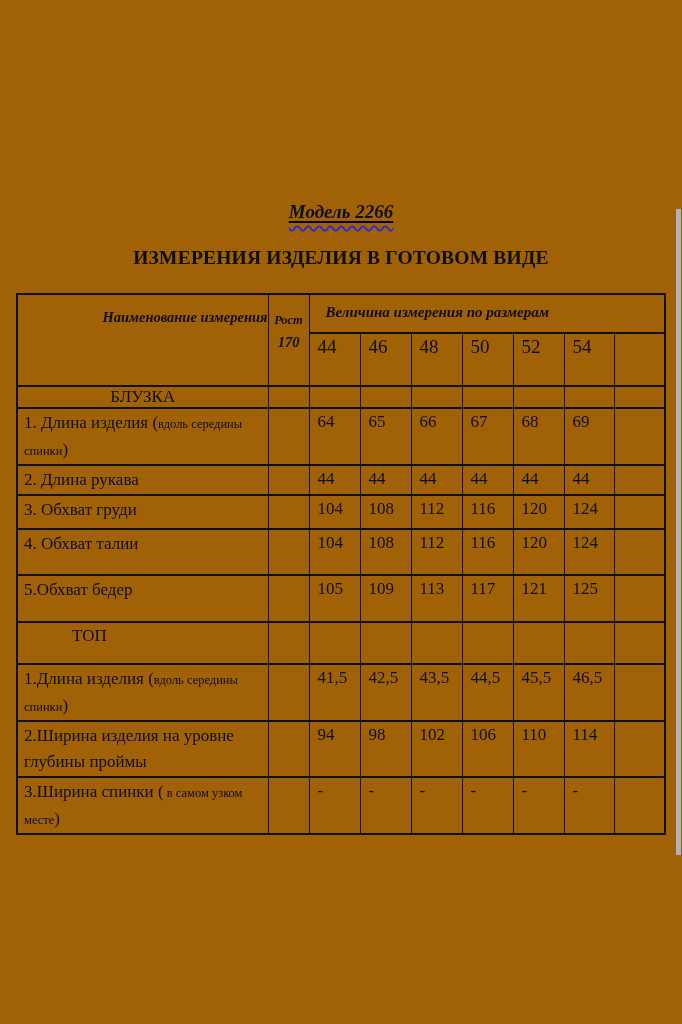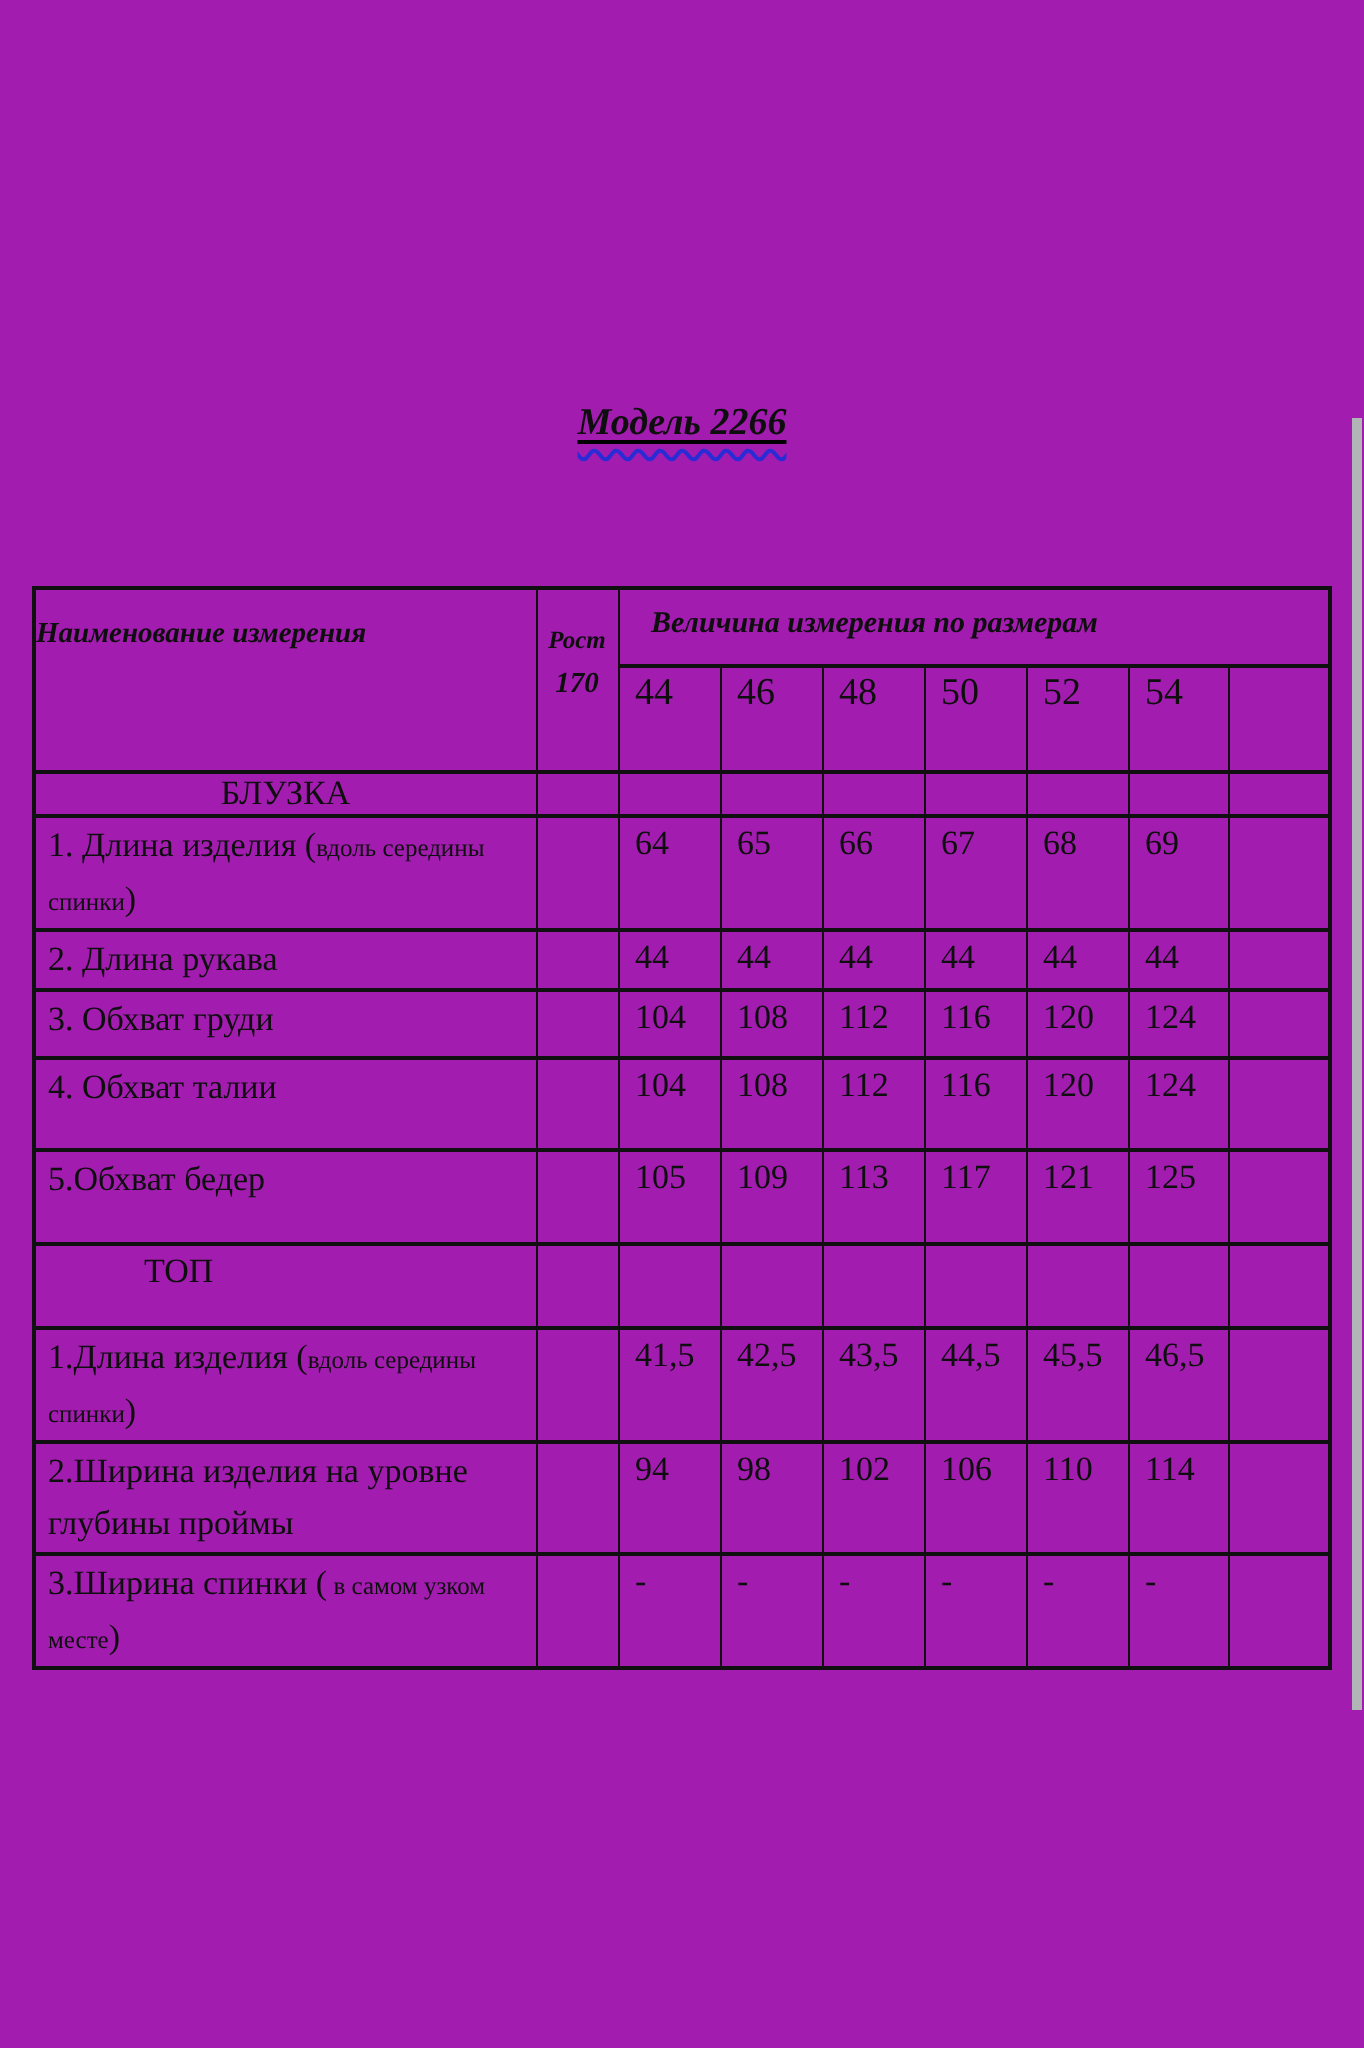--- a/index.html
+++ b/index.html
@@ -1,21 +1,21 @@
 <!DOCTYPE html>
 <html><head>
 <meta charset="utf-8">
 <style>
   * { margin: 0; padding: 0; box-sizing: border-box; }
   html, body { background: #ffffff; }
   .page {
     position: relative;
     width: 682px;
     height: 1024px;
-    background: #a21caf;
+    background: #a16207;
     font-family: "Liberation Serif", "DejaVu Serif", serif;
     color: #0e0e0e;
     overflow: hidden;
   }
 
   
   .model-line {
     position: absolute;
     top: 201px;
     left: 0;
@@ -67,21 +67,21 @@
     border-bottom: 2px solid #101010;
     vertical-align: top;
     overflow: hidden;
   }
 
   
   td.h-name {
     font-weight: bold;
     font-style: italic;
     font-size: 14.5px;
-    text-align: left;
+    text-align: right;
     padding-top: 14px;
     margin-left: 20px;
   }
   td.h-growth {
     font-weight: bold;
     font-style: italic;
     text-align: center;
     padding-top: 18px;
   }
   .h-growth1 { font-size: 12.5px; }
@@ -131,20 +131,21 @@
 </style>
 </head>
 <body>
 
 <div class="page">
 
   <div class="model-line">
     <span class="squiggle" style="text-decoration-color: rgb(43, 43, 214);"><span class="solid-underline">Модель  2266</span></span>
   </div>
 
+  <div class="doc-title">ИЗМЕРЕНИЯ ИЗДЕЛИЯ В ГОТОВОМ ВИДЕ</div>
 
   <table class="meas">
     <colgroup>
       <col style="width:251px">
         <col style="width:41px">
       <col style="width:51px">
         <col style="width:51px">
         <col style="width:51px">
       <col style="width:51px">
         <col style="width:51px">

